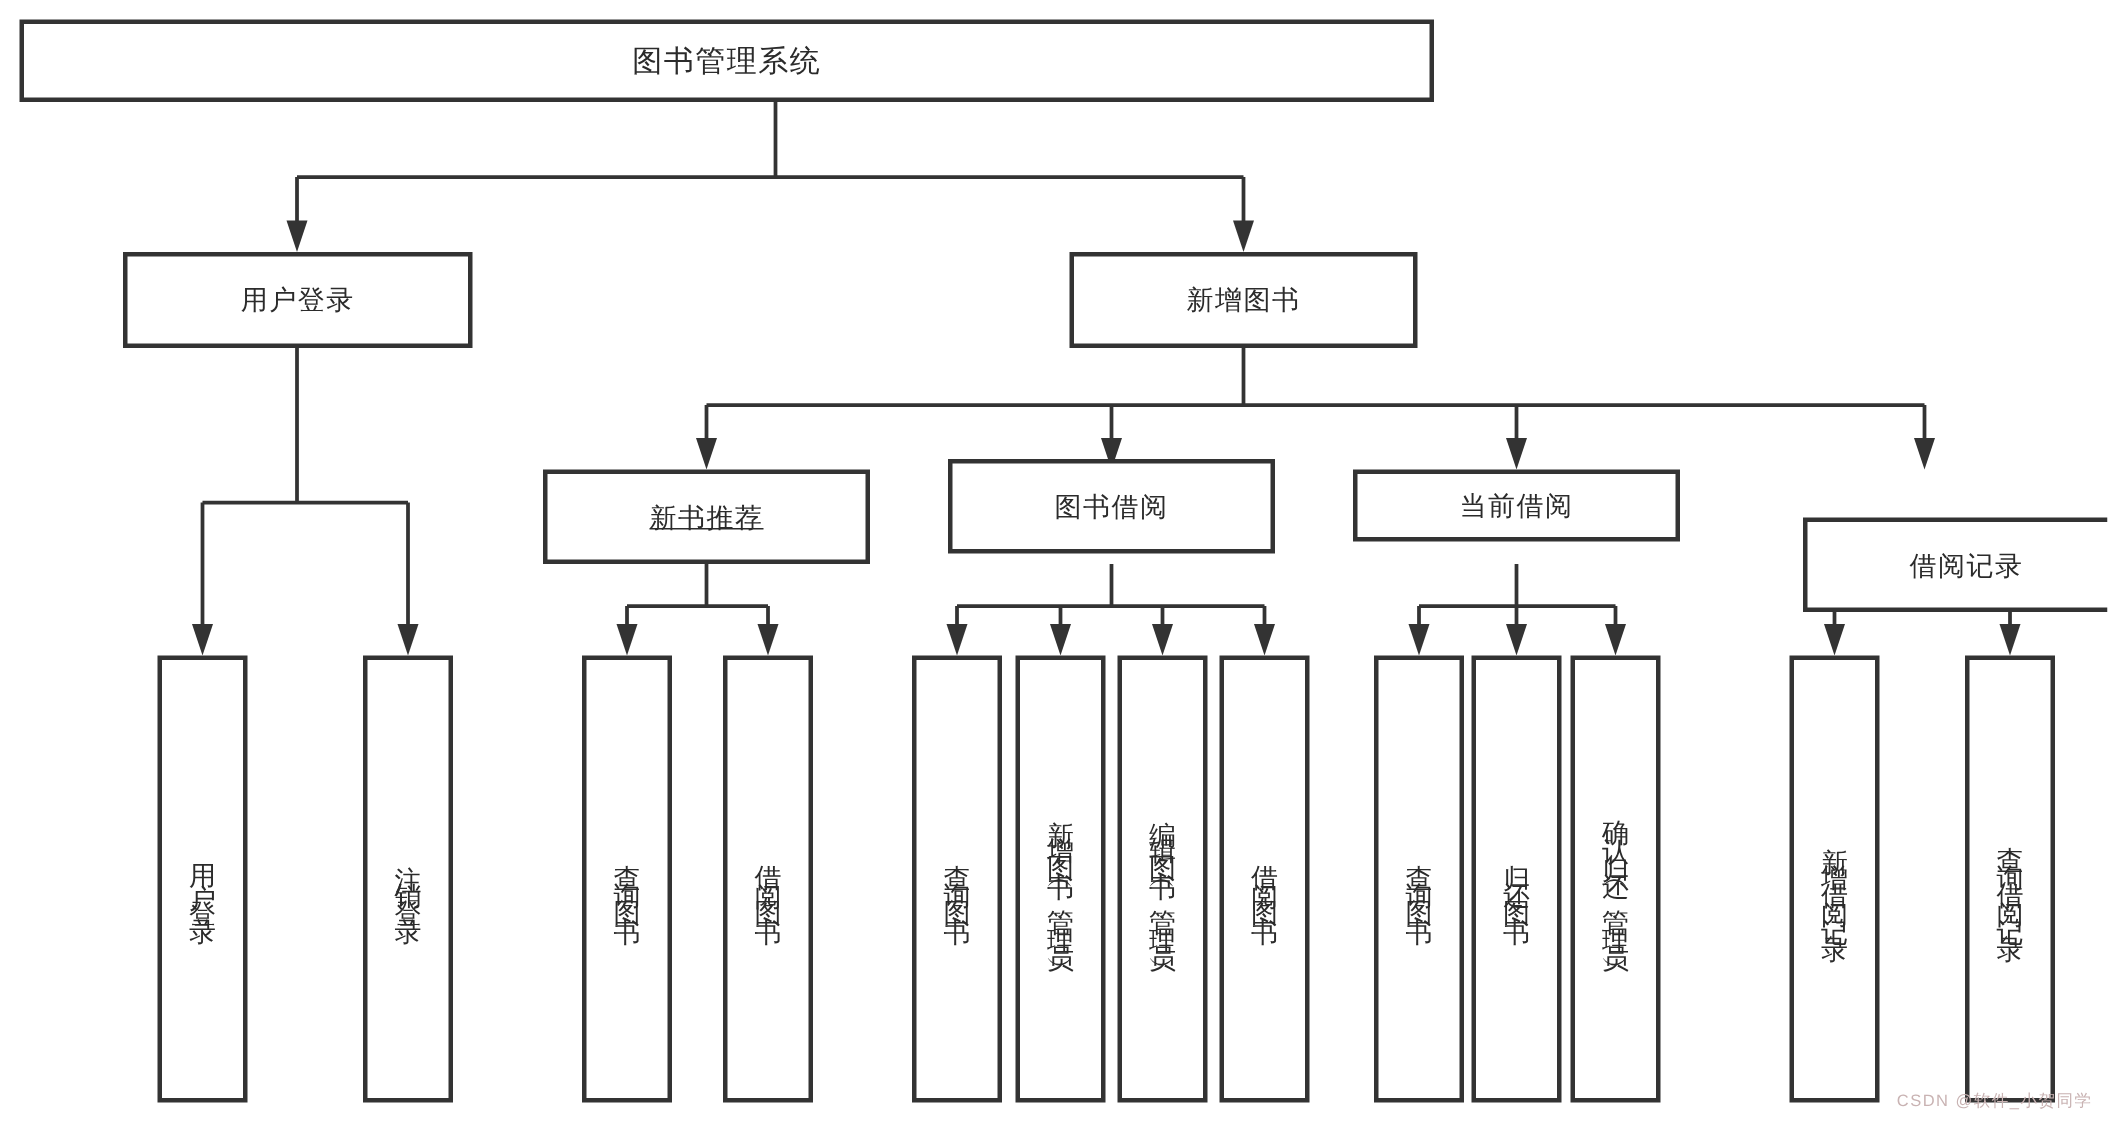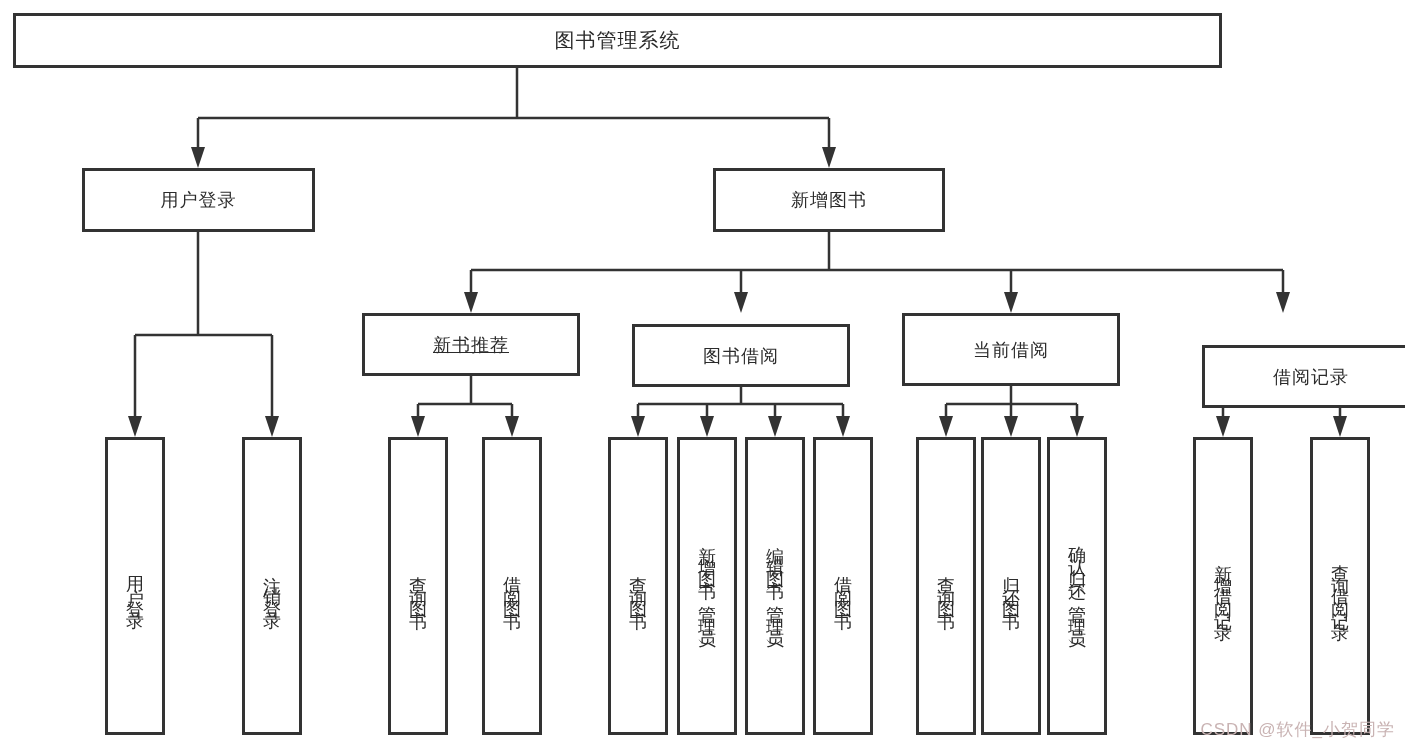--- a/index.html
+++ b/index.html
@@ -44,21 +44,21 @@
     text-orientation: mixed;
     font-size: 18px;
     letter-spacing: 12px;
     line-height: 1;
     white-space: nowrap;
   }
   .watermark {
     position: absolute;
     right: 10px;
     bottom: 6px;
-    font-size: 17px;
+    font-size: 11px;
     color: #c9b3b3;
     letter-spacing: 1px;
     pointer-events: none;
   }
 </style>
 </head>
 <body>
 
 <div class="stage">
 
@@ -98,38 +98,38 @@
       <polygon points="768,416 782,416 775,437"></polygon>
       <polygon points="836,416 850,416 843,437"></polygon>
       <polygon points="939,416 953,416 946,437"></polygon>
       <polygon points="1004,416 1018,416 1011,437"></polygon>
       <polygon points="1070,416 1084,416 1077,437"></polygon>
       <polygon points="1216,416 1230,416 1223,437"></polygon>
       <polygon points="1333,416 1347,416 1340,437"></polygon>
     </g>
   </svg>
 
-  <div class="box box-h root" style="left:13px; top:13px; width:1209px; height:55px;">
+  <div class="box box-h root" style="left:13px; top:13px; width:943px; height:55px;">
     <span>图书管理系统</span>
   </div>
 
   <div class="box box-h" style="left:82px; top:168px; width:233px; height:64px;">
     <span>用户登录</span>
   </div>
   <div class="box box-h" style="left:713px; top:168px; width:232px; height:64px;">
     <span>新增图书</span>
   </div>
 
   <div class="box box-h" style="left:362px; top:313px; width:218px; height:63px;text-decoration:underline;">
     <span>新书推荐</span>
   </div>
-  <div class="box box-h" style="left:632px; top:324px; width:218px; height:63px;">
+  <div class="box box-h" style="left:632px; top:306px; width:218px; height:63px;">
     <span>图书借阅</span>
   </div>
-  <div class="box box-h" style="left:902px; top:313px; width:218px; height:73px;">
+  <div class="box box-h" style="left:902px; top:313px; width:218px; height:48px;">
     <span>当前借阅</span>
   </div>
   <div class="box box-h" style="left:1202px; top:313px; width:218px; height:63px;margin-top:32px;">
     <span>借阅记录</span>
   </div>
 
   <div class="box box-v" style="left:105px; top:437px; width:60px; height:298px;">
     <span class="vtext">用户登录</span>
   </div>
   <div class="box box-v" style="left:242px; top:437px; width:60px; height:298px;">

